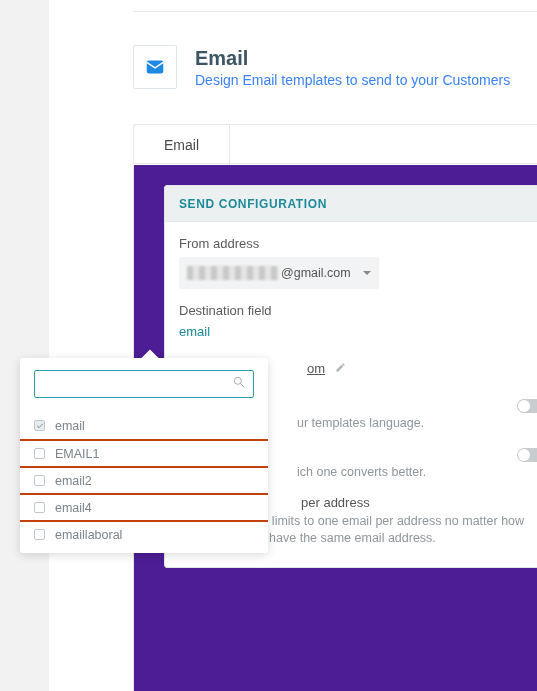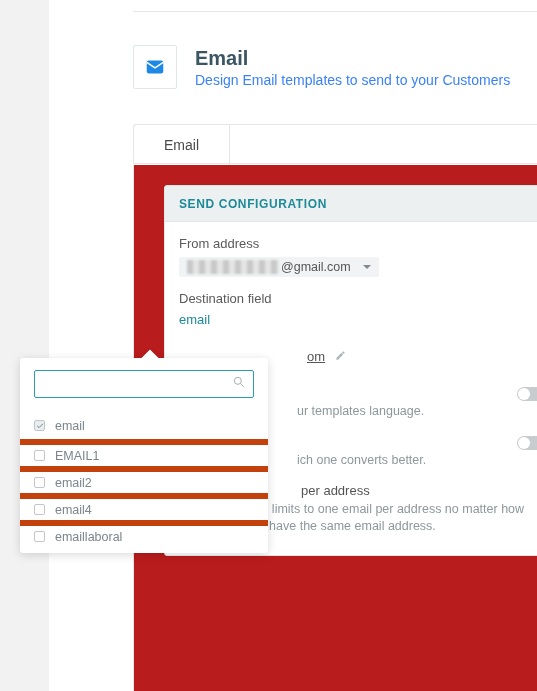--- a/index.html
+++ b/index.html
@@ -91,21 +91,21 @@
     align-items: center;
     font-size: 14px;
     color: #4a4a4a;
     border-right: 1px solid #e6e6e6;
   }
   .card-wrap {
     position: absolute;
     left: 84px; right: 0;
     top: 165px;
     bottom: 0;
-    background: #b91c1c;
+    background: #4c1d95;
     border-left: 1px solid #e6e6e6;
   }
   .card {
     position: absolute;
     left: 30px; top: 20px;
     width: 396px;
     background: #ffffff;
     border: 1px solid #e1e6e8;
     border-radius: 3px;
   }
@@ -129,21 +129,21 @@
   .field { margin-bottom: 14px; }
   .field-label {
     font-size: 13px;
     color: #5a5a5a;
     margin-bottom: 6px;
   }
   .select {
     display: flex;
     align-items: center;
     width: 200px;
-    height: 20px;
+    height: 32px;
     background: #f1f3f4;
     border-radius: 2px;
     padding: 0 8px;
     font-size: 12.5px;
     color: #555;
     position: relative;
   }
   .select .blur {
     width: 92px; height: 14px;
     background: repeating-linear-gradient(90deg,#c9c9c9 0 6px,#e4e4e4 6px 12px);
@@ -259,21 +259,21 @@
   .popup-list {
     padding: 4px 0 6px 0;
   }
   .popup-item {
     display: flex;
     align-items: center;
     height: 27px;
     padding: 0 14px;
     font-size: 12.5px;
     color: #7b858b;
-    border-top: 6px solid #c2410c;
+    border-top: 2px solid #c2410c;
     cursor: pointer;
   }
   .popup-item:first-child { border-top: none; }
   .popup-item .chk {
     width: 11px; height: 11px;
     border: 1px solid #c0c7cb;
     border-radius: 2px;
     margin-right: 10px;
     display: flex;
     align-items: center;

